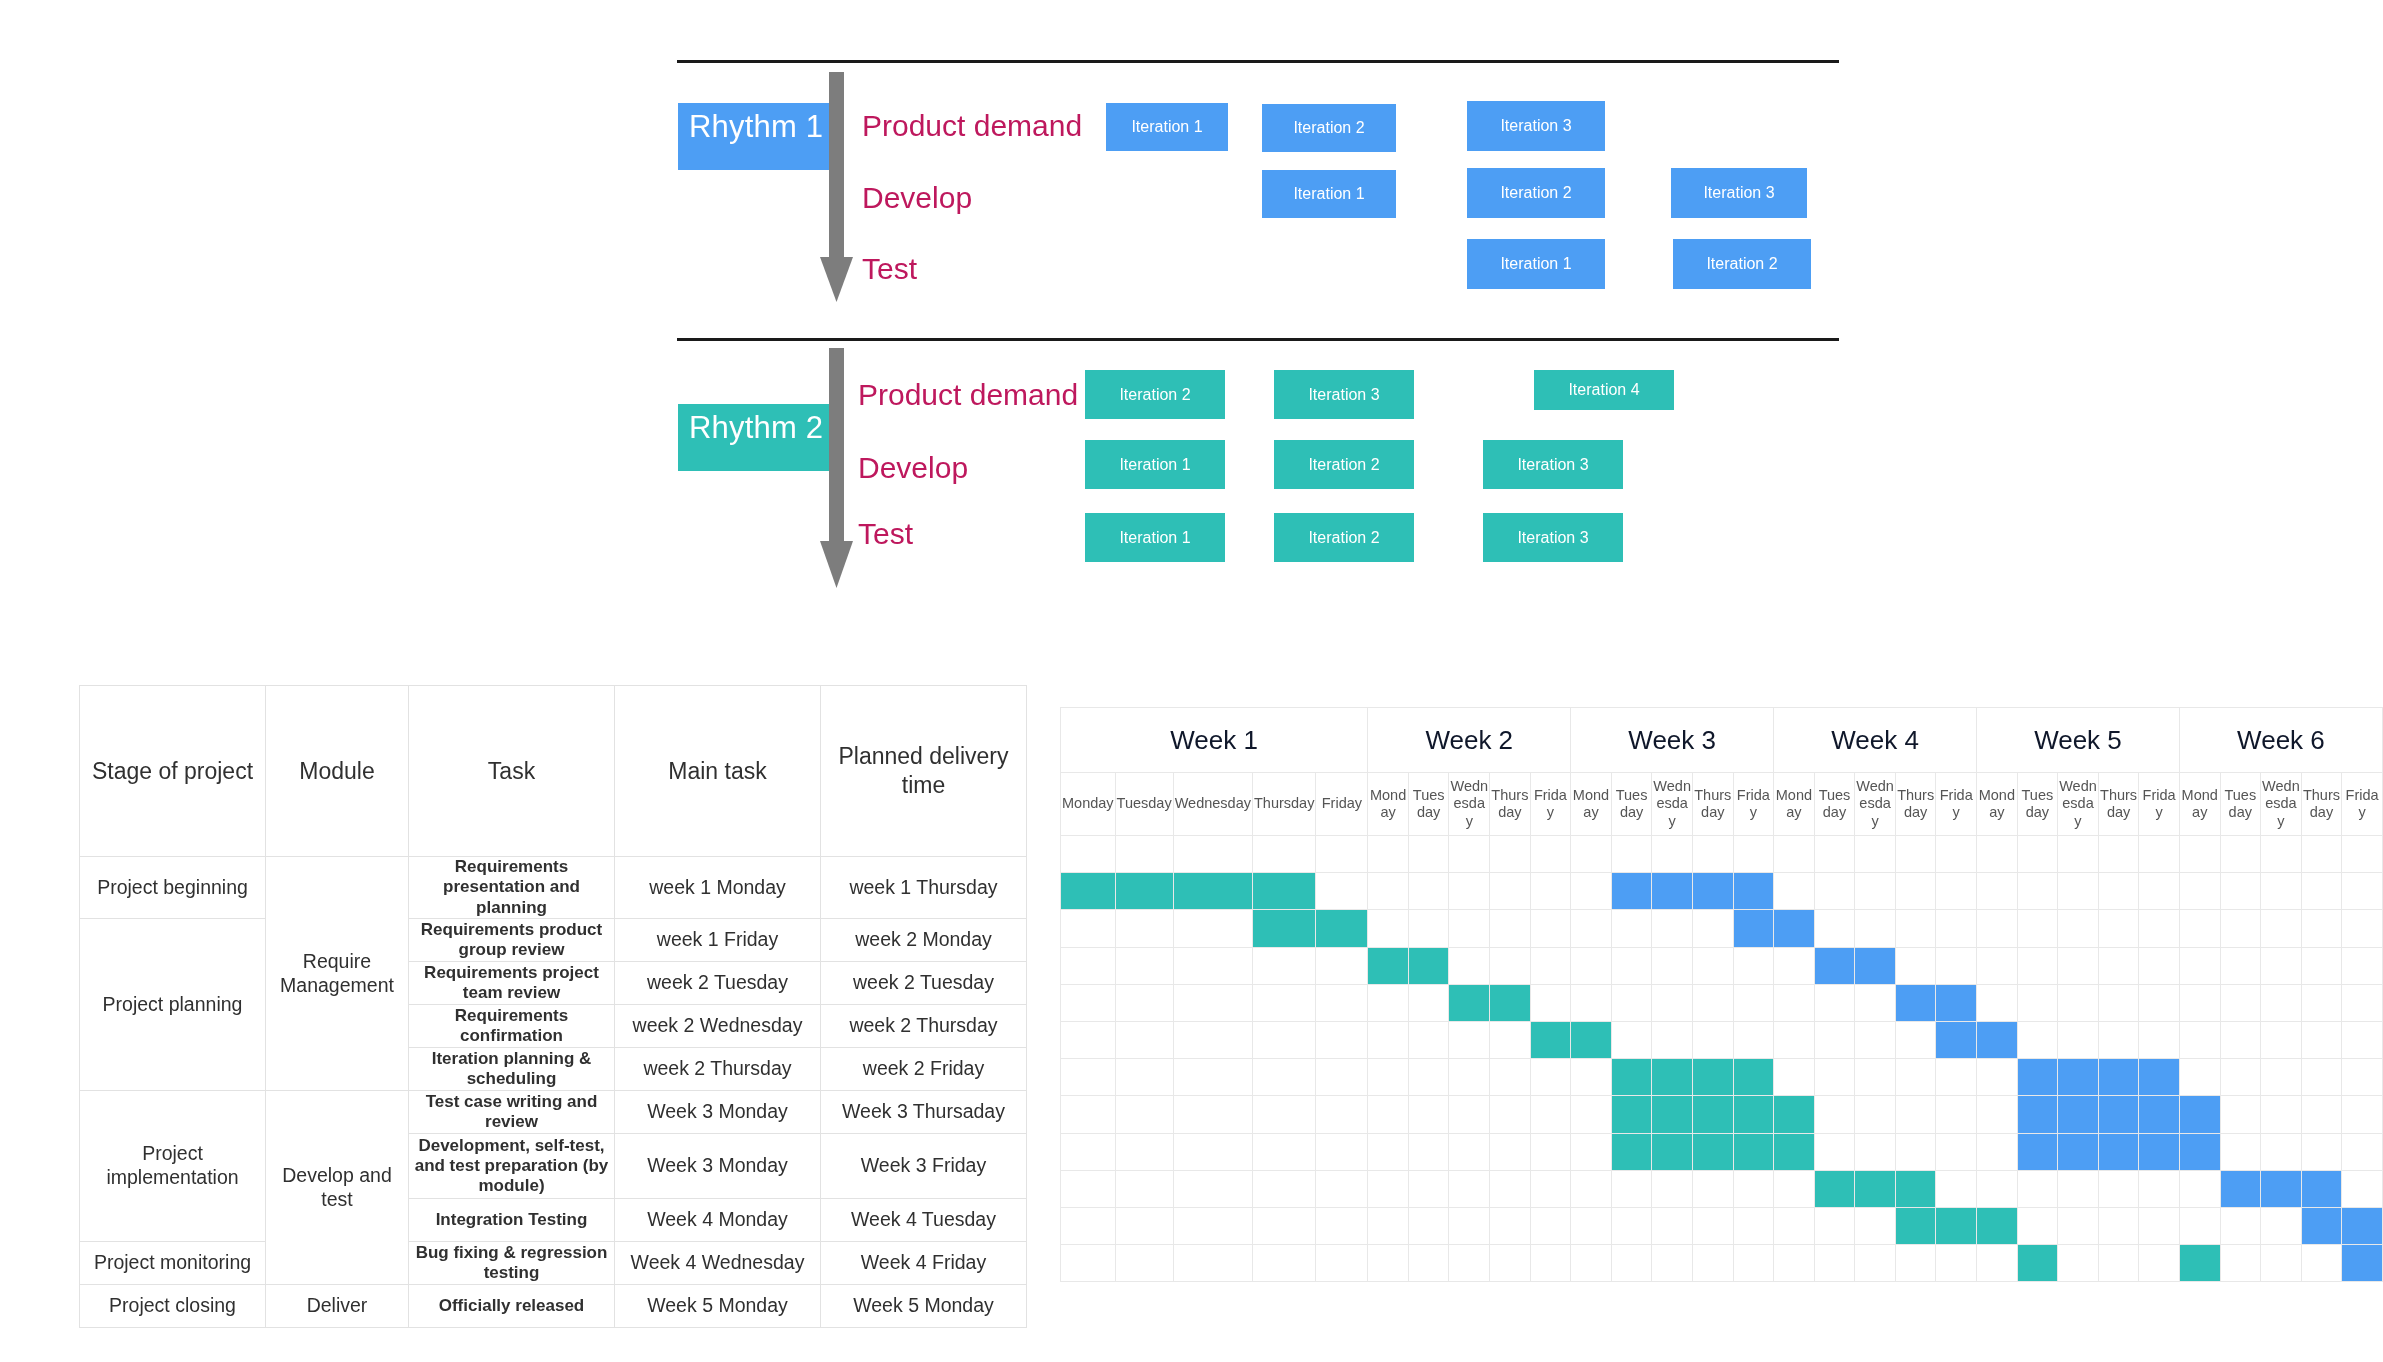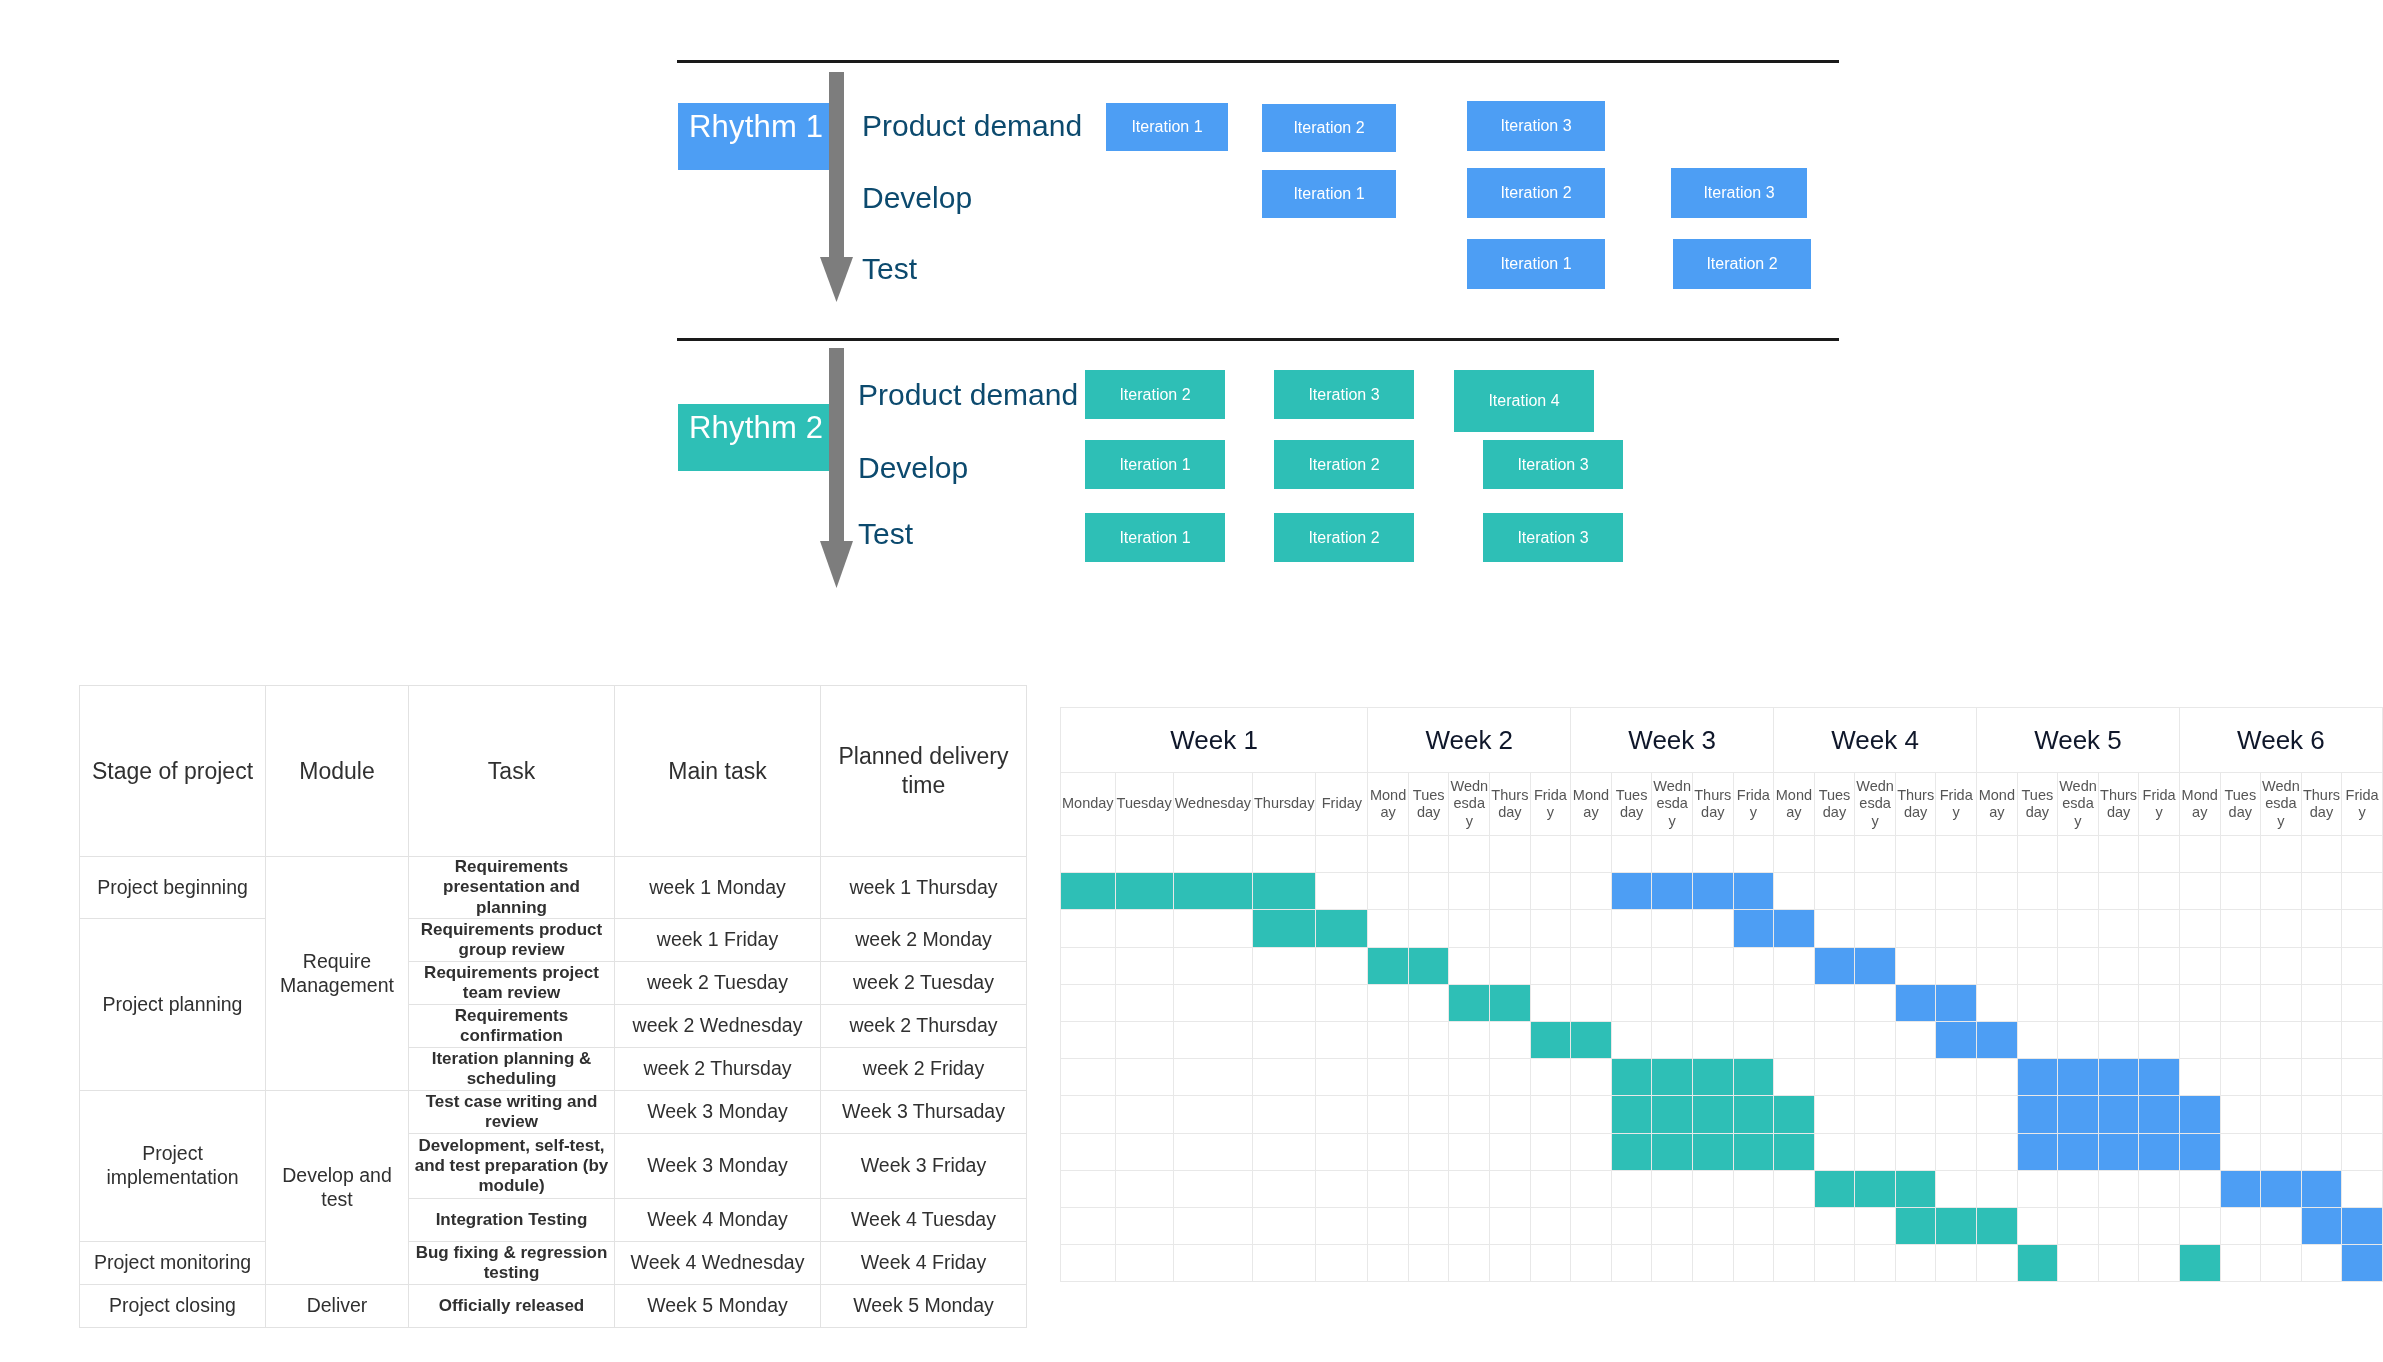--- a/index.html
+++ b/index.html
@@ -23,21 +23,21 @@
     font-size:31px;
     line-height:1;
     padding:8px 11px 28px 11px;
     white-space:nowrap;
     letter-spacing:.2px;
   }
   .rhythm-arrow{position:absolute;}
   .phase-label{
     position:absolute;
     font-size:30px;
-    color:#0c4a6e;
+    color:#be185d;
     white-space:nowrap;
     line-height:1;
   }
   .iter-box{
     position:absolute;
     color:#ffffff;
     font-size:16px;
     display:flex;
     align-items:center;
     justify-content:center;
@@ -141,21 +141,21 @@
     <rect x="9" y="0" width="15" height="198" fill="#7d7d7d"></rect>
     <polygon points="0,193 33,193 16.5,240" fill="#7d7d7d"></polygon>
   </svg>
 
   <div class="phase-label" style="left:858px;top:380px;">Product demand</div>
   <div class="phase-label" style="left:858px;top:453px;">Develop</div>
   <div class="phase-label" style="left:858px;top:519px;">Test</div>
 
   <div class="iter-box" style="left:1085px;top:370px;width:140px;height:49px;background:#2ebfb6;">Iteration 2</div>
   <div class="iter-box" style="left:1274px;top:370px;width:140px;height:49px;background:#2ebfb6;">Iteration 3</div>
-  <div class="iter-box" style="left:1454px;top:370px;width:140px;height:62px;background:#2ebfb6;">Iteration 4</div>
+  <div class="iter-box" style="left:1534px;top:370px;width:140px;height:40px;background:#2ebfb6;">Iteration 4</div>
 
   <div class="iter-box" style="left:1085px;top:440px;width:140px;height:49px;background:#2ebfb6;">Iteration 1</div>
   <div class="iter-box" style="left:1274px;top:440px;width:140px;height:49px;background:#2ebfb6;">Iteration 2</div>
   <div class="iter-box" style="left:1483px;top:440px;width:140px;height:49px;background:#2ebfb6;">Iteration 3</div>
 
   <div class="iter-box" style="left:1085px;top:513px;width:140px;height:49px;background:#2ebfb6;">Iteration 1</div>
   <div class="iter-box" style="left:1274px;top:513px;width:140px;height:49px;background:#2ebfb6;">Iteration 2</div>
   <div class="iter-box" style="left:1483px;top:513px;width:140px;height:49px;background:#2ebfb6;">Iteration 3</div>
 </div>
 

